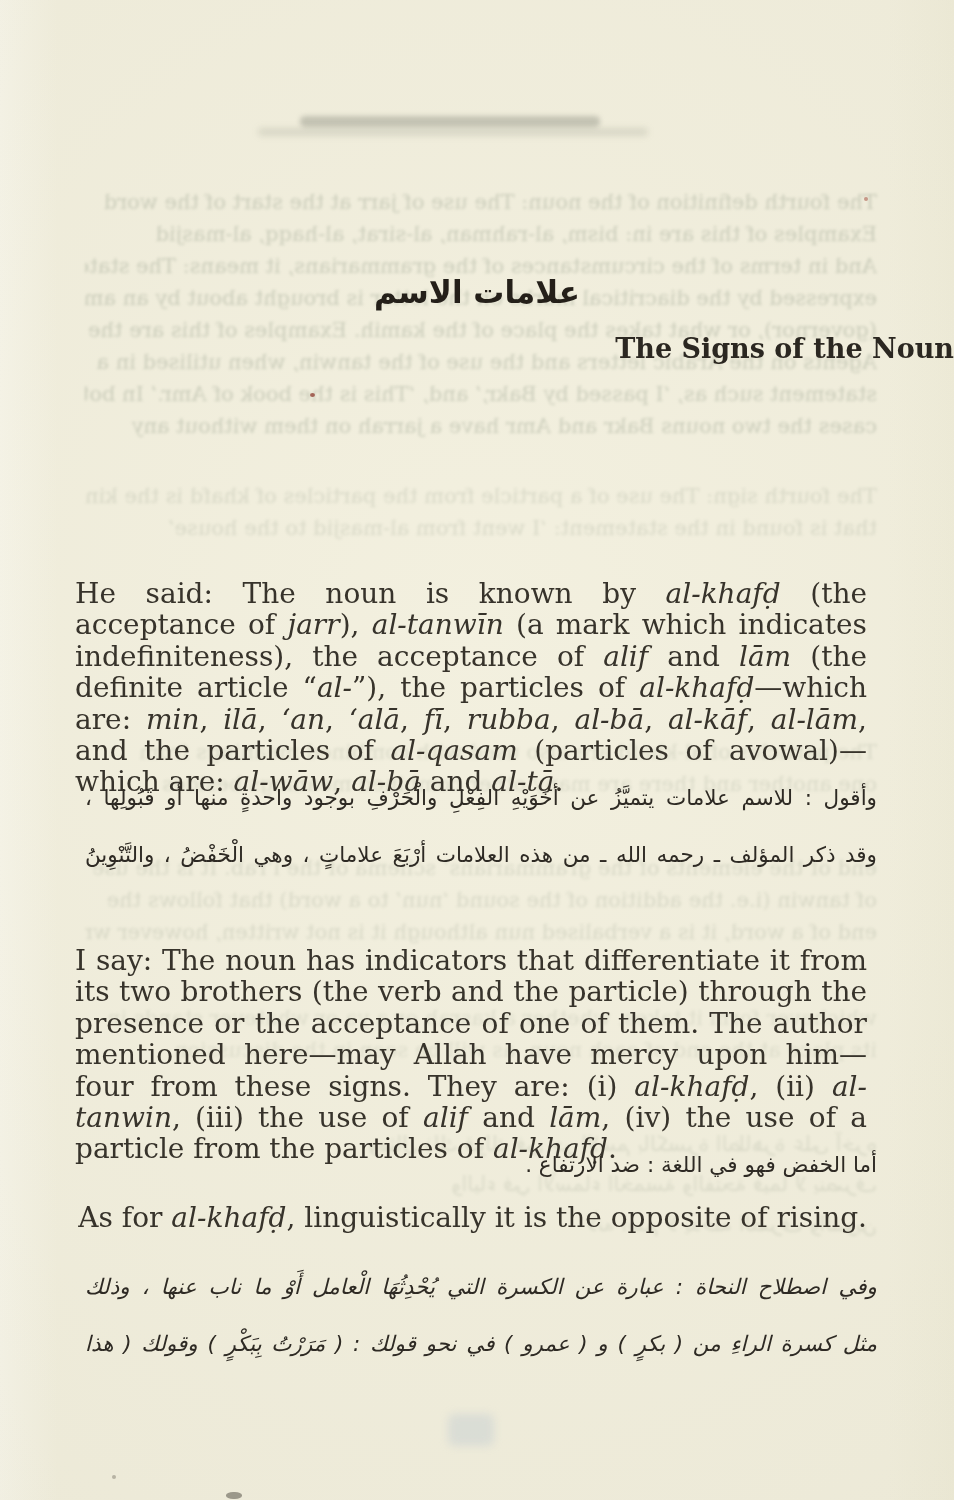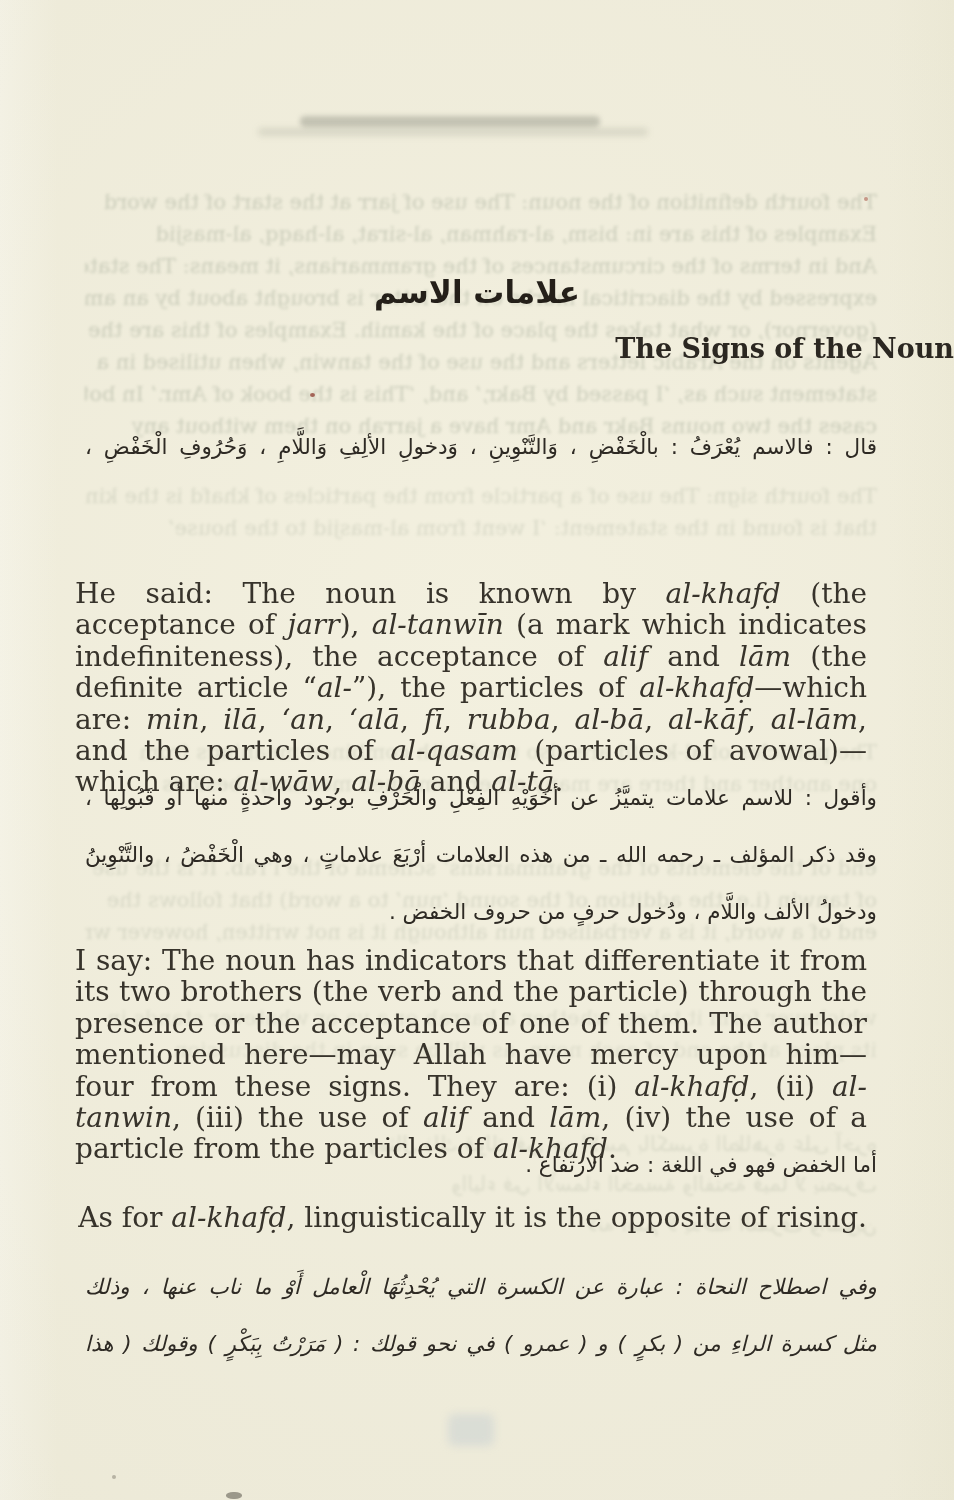--- a/index.html
+++ b/index.html
@@ -143,29 +143,27 @@
 
   <div class="page-number-ghost"></div>
 
   <div class="content">
 
     <div class="title-ar">علامات الاسم</div>
 
     <div class="title-en">The Signs of the Noun</div>
 
     <div class="ar ar-p1">
-      <div class="line">قال : فالاسم يُعْرَفُ : بالْخَفْضِ ، وَالتَّنْوِينِ ، وَدخولِ الألِفِ وَاللَّامِ ، وَحُرُوفِ الْخَفْضِ ،</div>
     </div>
 
     <div class="en en-p1"><span>He said: The noun is known by </span><i>al-khafḍ</i><span> (the acceptance of </span><i>jarr</i><span>), </span><i>al-tanwīn</i><span> (a mark which indicates indefiniteness), the acceptance of </span><i>alif</i><span> and </span><i>lām</i><span> (the definite article “</span><i>al-</i><span>”), the particles of </span><i>al-khafḍ</i><span>—which are: </span><i>min</i><span>, </span><i>ilā</i><span>, </span><i>‘an</i><span>, </span><i>‘alā</i><span>, </span><i>fī</i><span>, </span><i>rubba</i><span>, </span><i>al-bā</i><span>, </span><i>al-kāf</i><span>, </span><i>al-lām</i><span>, and the particles of </span><i>al-qasam</i><span> (particles of avowal)—which are: </span><i>al-wāw</i><span>, </span><i>al-bā</i><span> and </span><i>al-tā</i><span>.</span></div>
 
     <div class="ar ar-p2">
       <div class="line">وأقول : للاسم علامات يتميَّزُ عن أخَوَيْهِ الفِعْلِ والْحَرْفِ بوجود واحدةٍ منها أو قَبُولِها ،</div>
       <div class="line">وقد ذكر المؤلف ـ رحمه الله ـ من هذه العلامات أرْبَعَ علاماتٍ ، وهي الْخَفْضُ ، والتَّنْوِينُ</div>
-      <div class="line short">ودخولُ الألف واللَّام ، ودُخول حرفٍ من حروف الخفض .</div>
     </div>
 
     <div class="en en-p2"><span>I say: The noun has indicators that differentiate it from its two brothers (the verb and the particle) through the presence or the acceptance of one of them. The author mentioned here—may Allah have mercy upon him—four from these signs. They are: (i) </span><i>al-khafḍ</i><span>, (ii) </span><i>al-tanwin</i><span>, (iii) the use of </span><i>alif</i><span> and </span><i>lām</i><span>, (iv) the use of a particle from the particles of </span><i>al-khafḍ</i><span>.</span></div>
 
     <div class="ar ar-khafd">
       <div class="line short">أما الخفض فهو في اللغة : ضد الارتفاع .</div>
     </div>
 
     <div class="en en-khafd"><span>As for </span><i>al-khafḍ</i><span>, linguistically it is the opposite of rising.</span></div>
 

